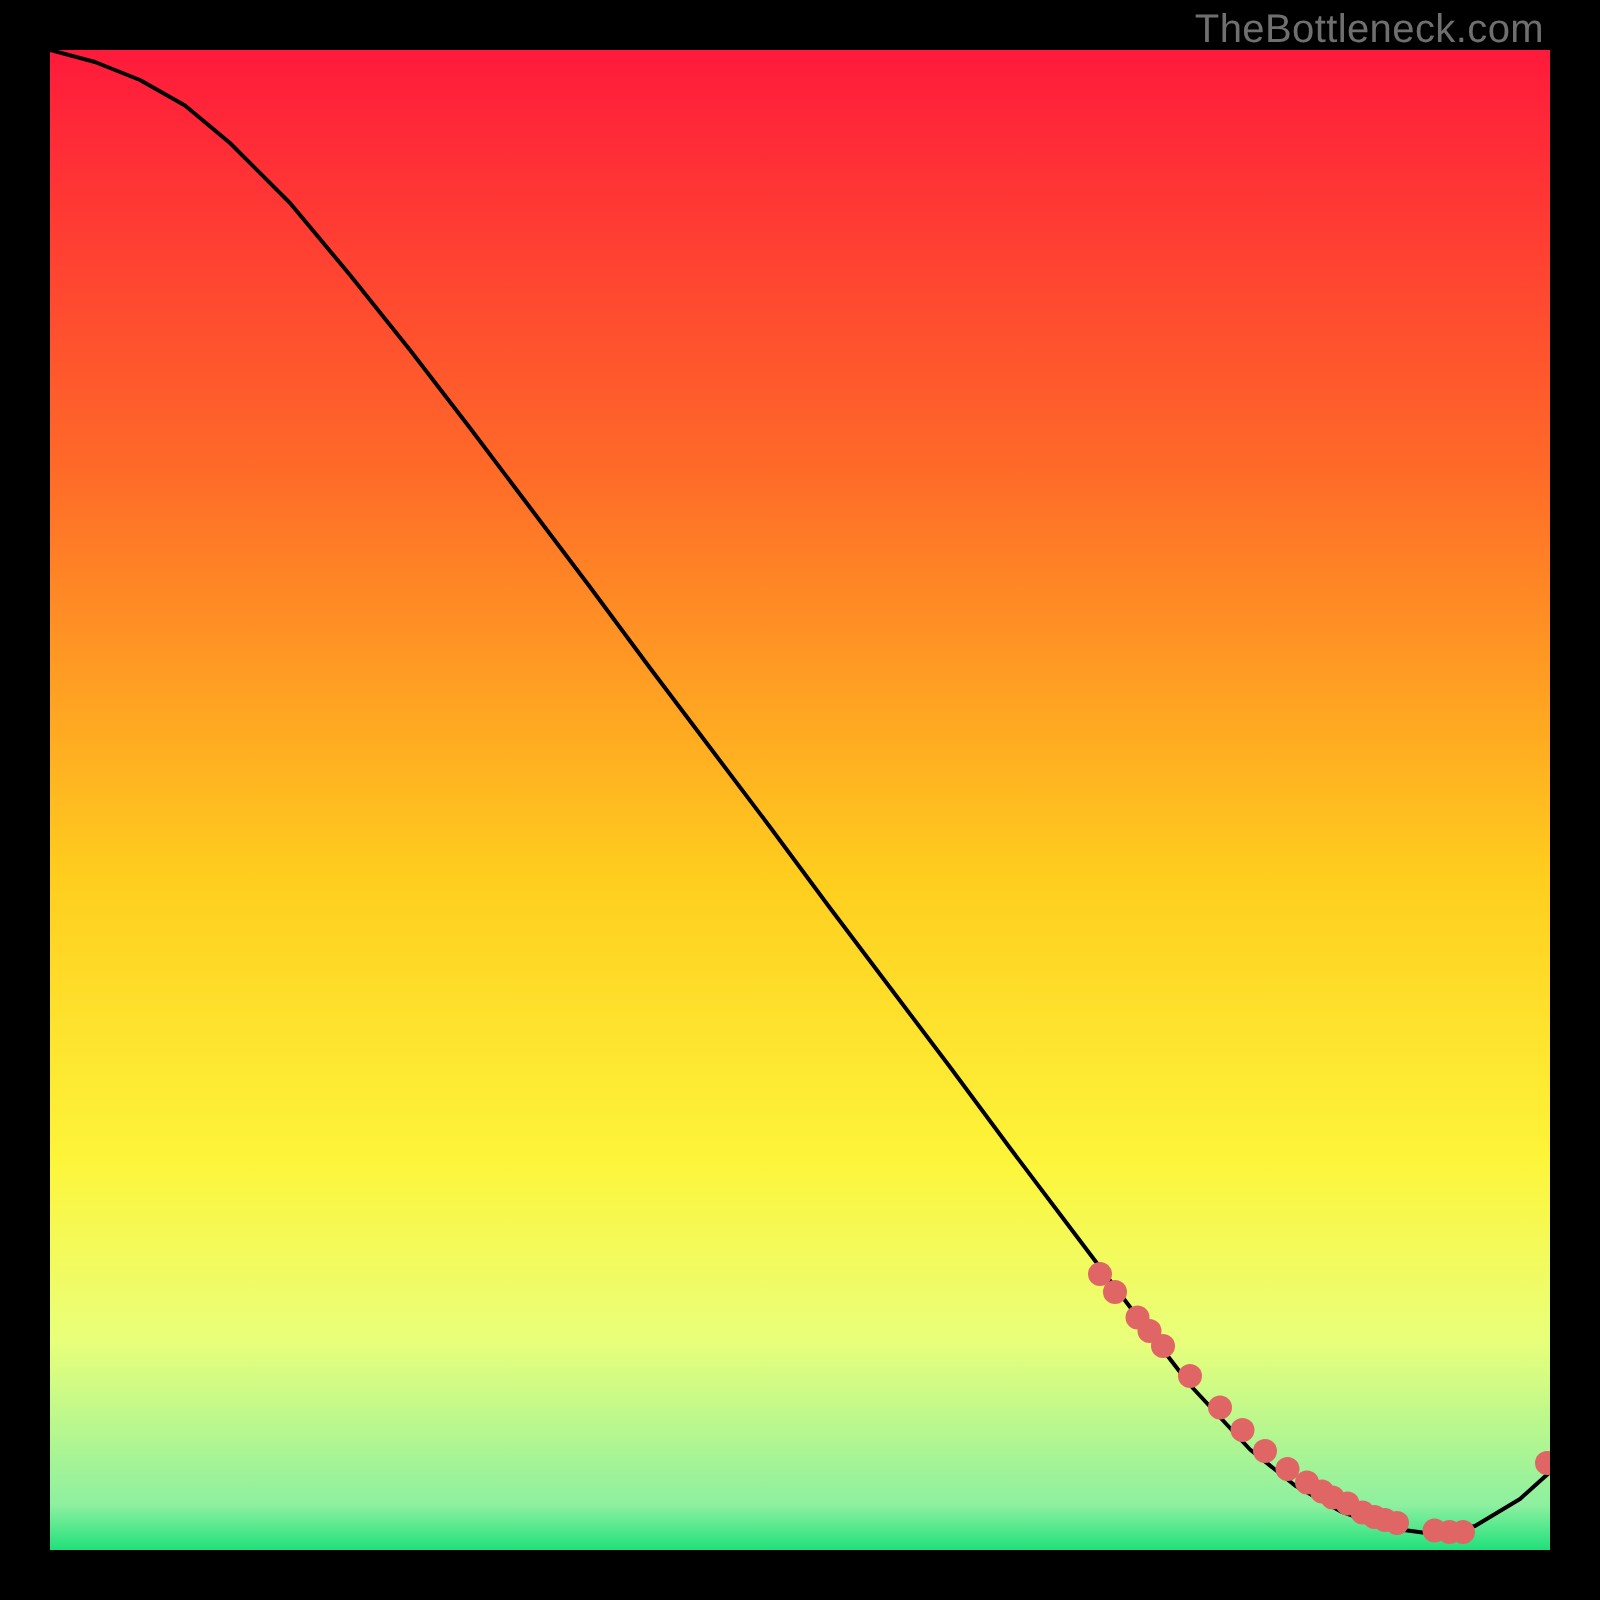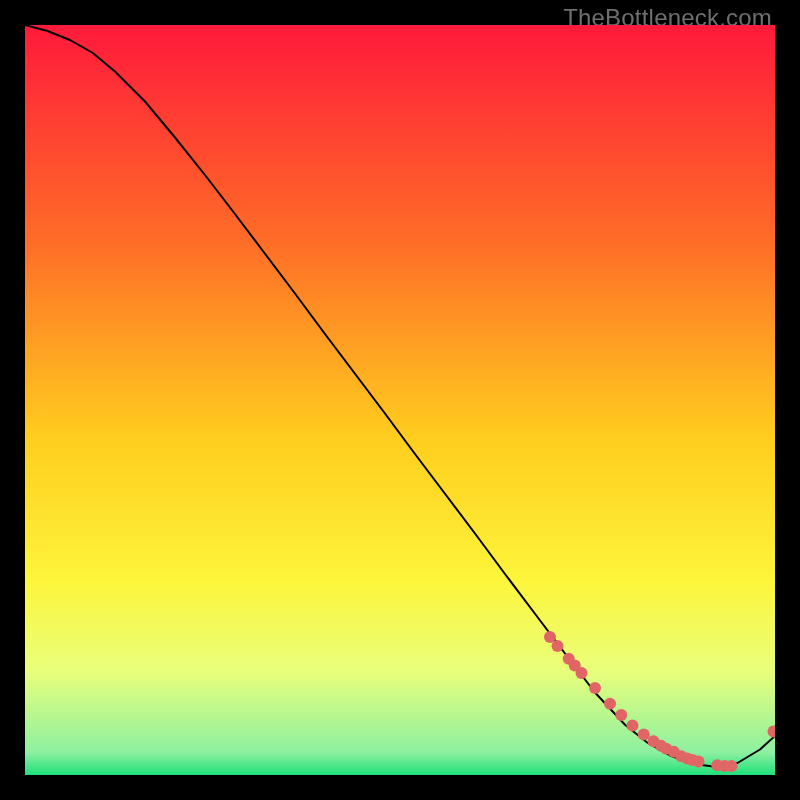--- a/index.html
+++ b/index.html
@@ -21,21 +21,21 @@
     left: 25px;
     top: 25px;
     width: 750px;
     height: 750px;
   }
   .watermark {
     position: absolute;
     top: 4px;
     right: 28px;
     color: #6f6f6f;
-    font-size: 24px;
+    font-size: 20px;
     font-weight: 500;
     letter-spacing: 0.2px;
     user-select: none;
   }
   svg { display: block; }
 </style>
 </head>
 <body>
 
 <div class="outer">

